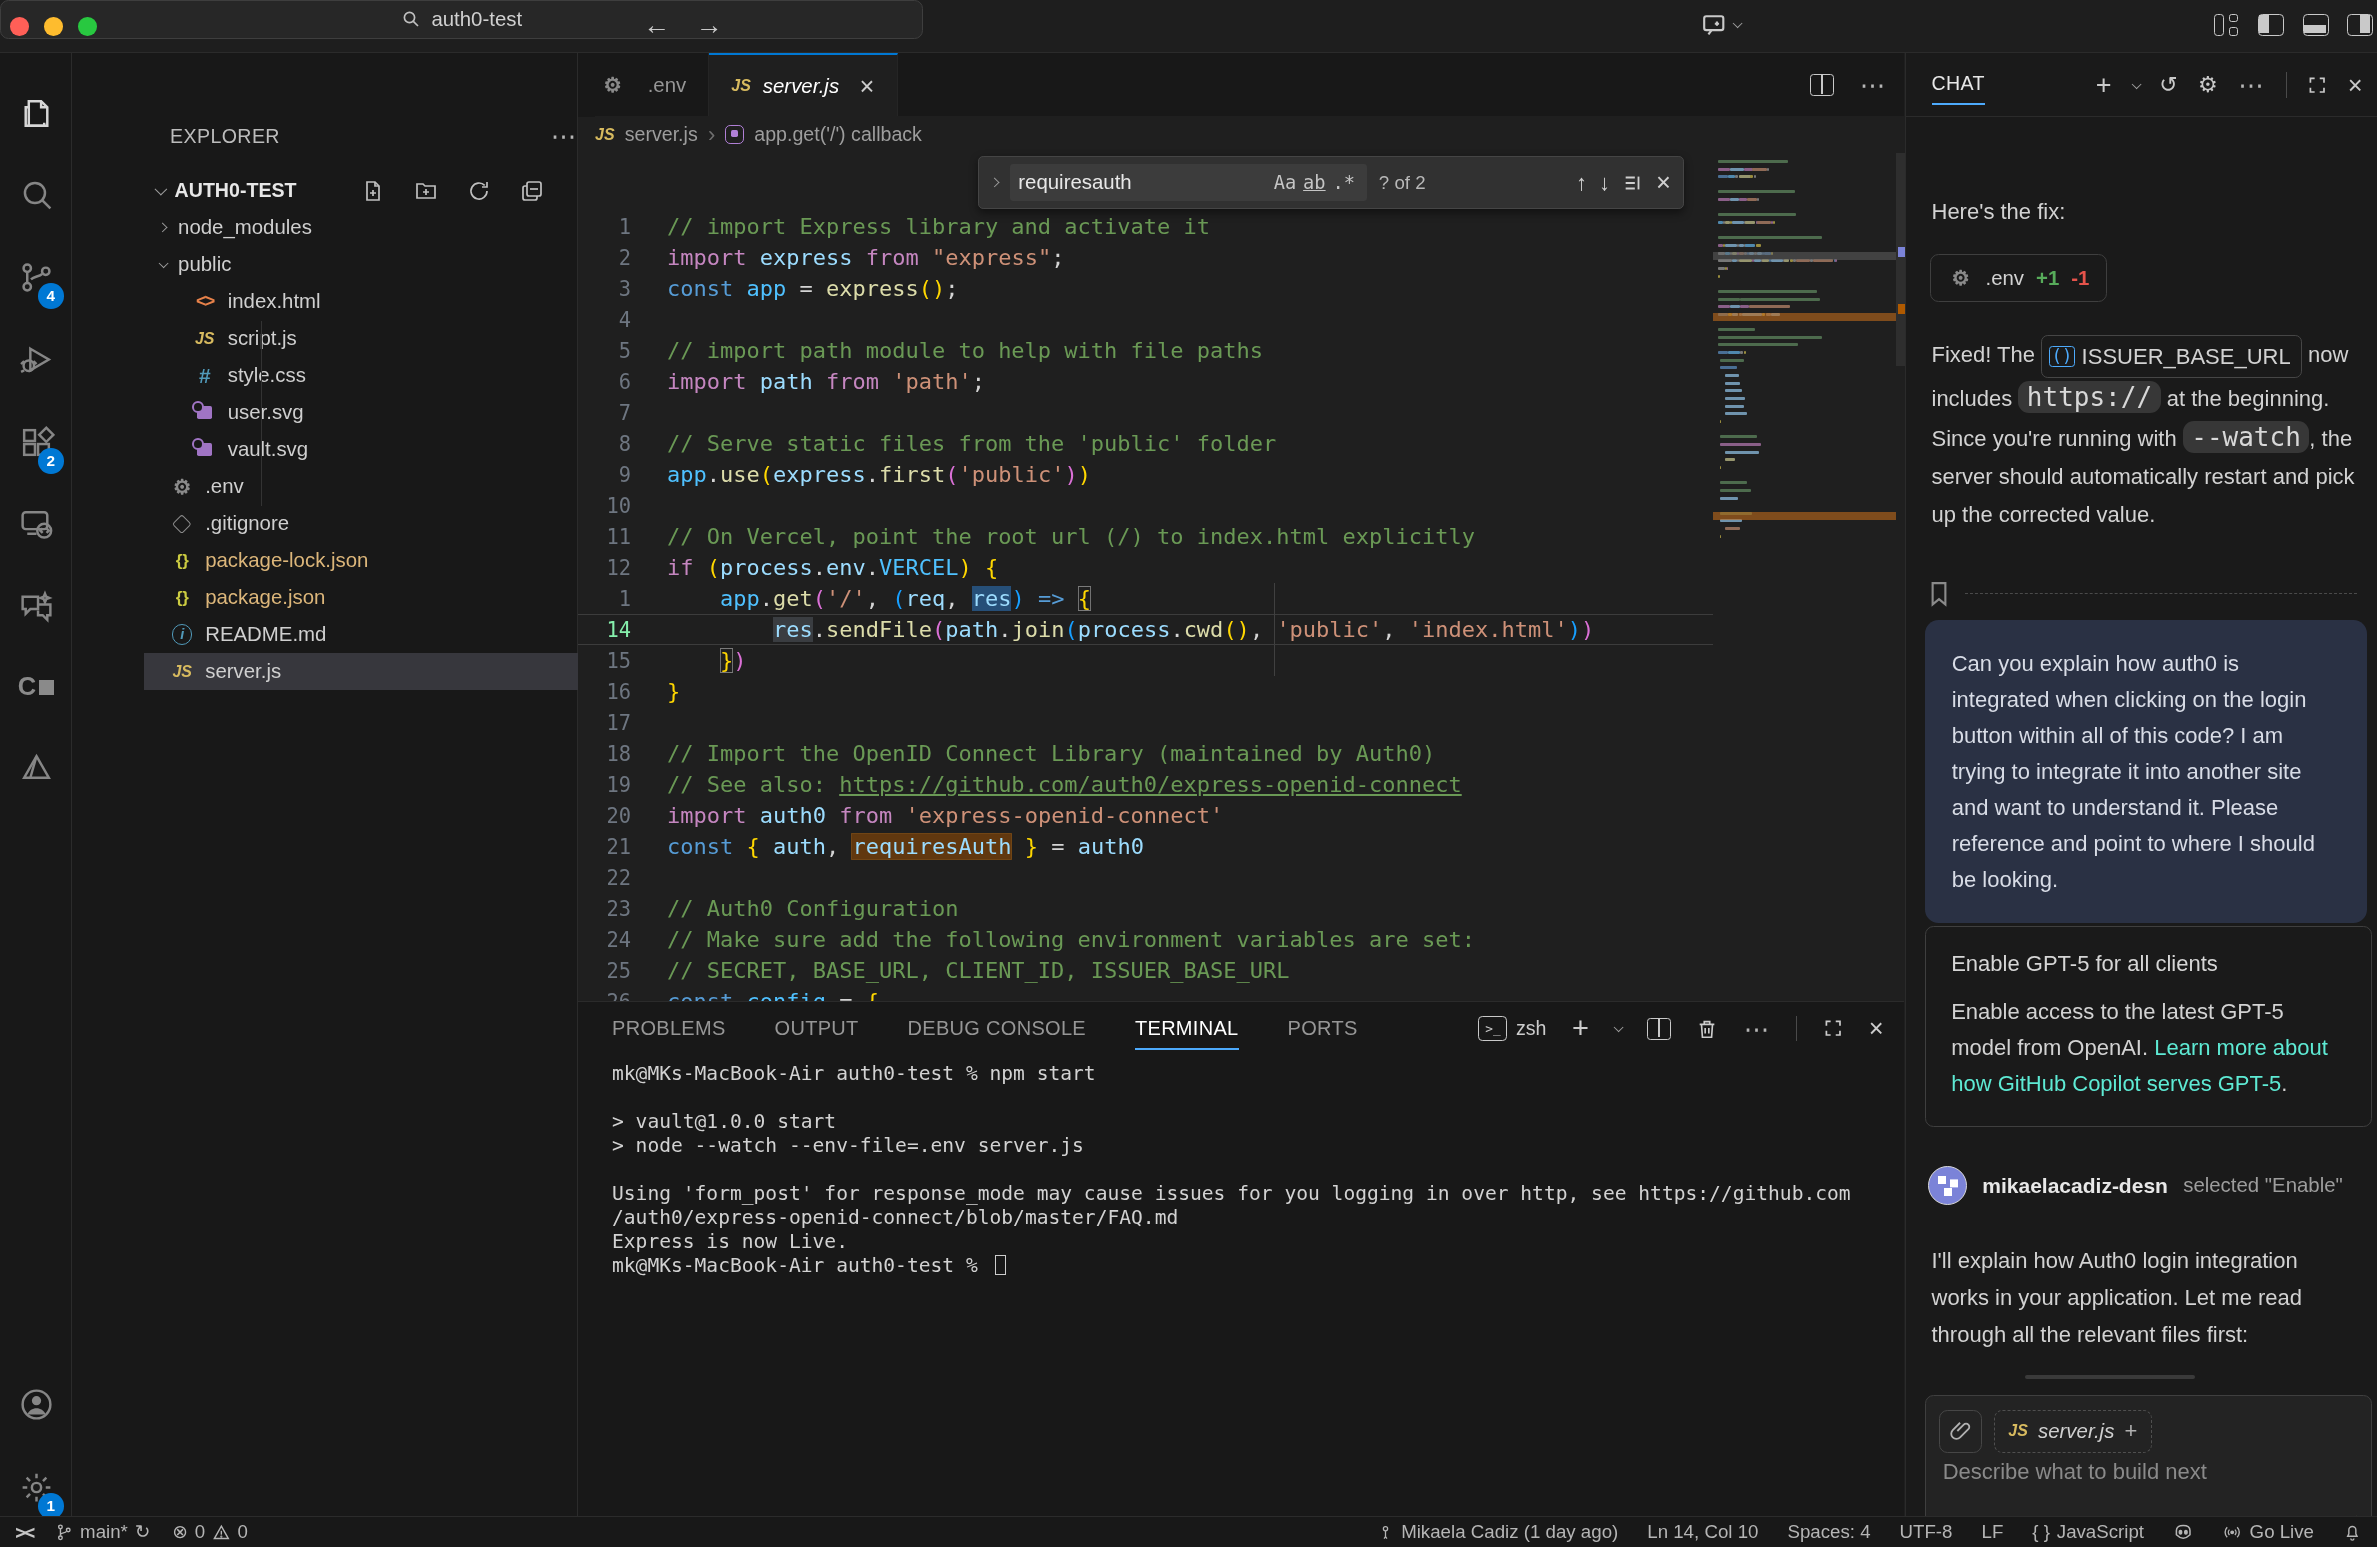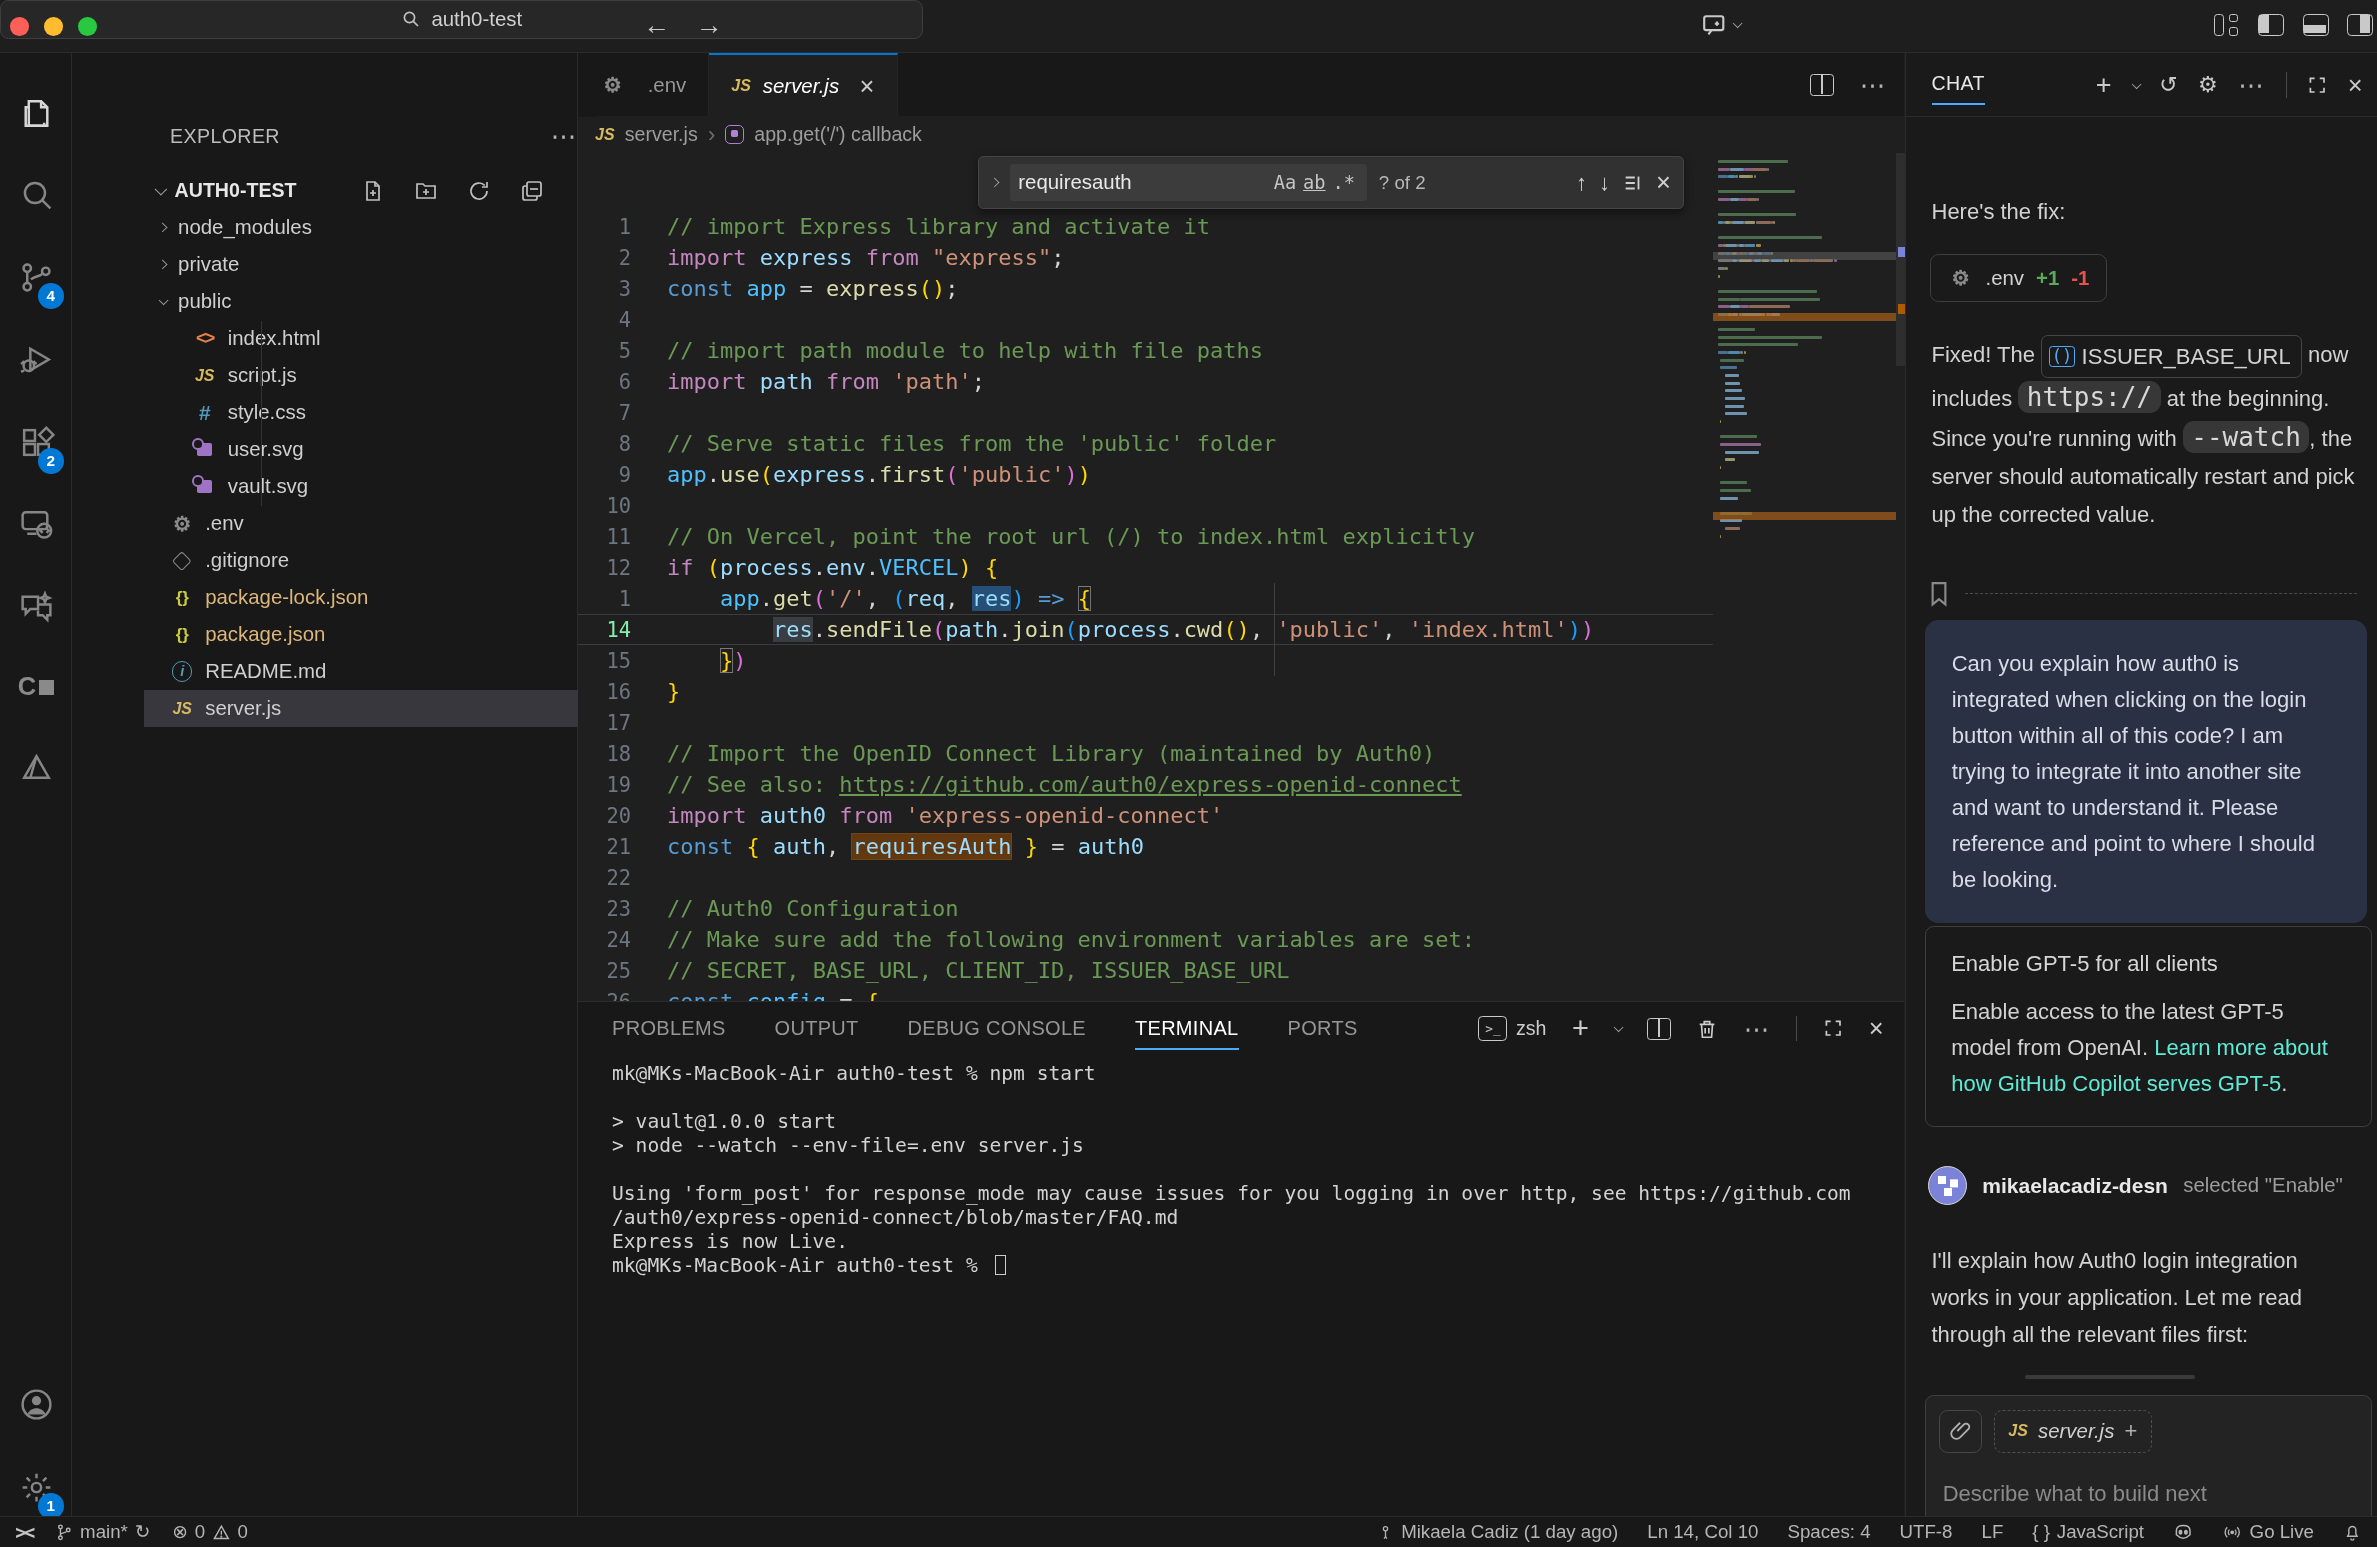--- a/index.html
+++ b/index.html
@@ -154,21 +154,21 @@
   #avatar::before { content:""; position:absolute; left:8.5px; top:8.5px; width:8.5px; height:8.5px; background:#fff; box-shadow:12px 3.4px 0 #fff, 6px 12px 0 #fff; }
   #event-name { font-weight:bold; color:#e8e8e8; font-size:21px; }
   #event-action { color:#9d9d9d; font-size:20.4px; }
   #reply-para { position:absolute; left:25.5px; top:1124px; width:425px; line-height:37px; }
   #mini-divider { position:absolute; left:119px; top:1257px; width:170px; height:4.3px; border-radius:2.6px; background:#3a3a3a; }
   #chat-input { position:absolute; left:18.7px; top:1277px; width:447px; height:162px; background:#232323; border:0.9px solid #3f3f3f; border-radius:8.5px; }
   #clip-btn { position:absolute; left:13.6px; top:13.6px; width:43px; height:43px; border:0.9px solid #464646; border-radius:8.5px; display:flex; align-items:center; justify-content:center; }
   #attach-chip { position:absolute; left:68px; top:13.6px; height:43px; border:1.7px dashed #4f4f4f; border-radius:8.5px; display:flex; align-items:center; gap:10.2px; padding:0 13.6px; font-size:20.4px; color:#d0d0d0; }
   #attach-chip .fname { font-style:italic; }
   #attach-chip .plus { color:#b0b0b0; font-size:22px; }
-  #chat-placeholder { position:absolute; left:17px; top:85px; color:#8a8a8a; font-size:22px; }
+  #chat-placeholder { position:absolute; left:17px; top:63px; color:#8a8a8a; font-size:22px; }
   #input-row { position:absolute; left:15.3px; right:13.6px; bottom:12px; height:37px; display:flex; align-items:center; gap:8.5px; color:#cfcfcf; font-size:20.4px; }
   #input-row .spacer { flex:1; }
   .drop { display:flex; align-items:center; gap:8.5px; }
 
   
   #statusbar { left:0; top:1516px; width:2377px; height:31px; background:#181818; border-top:0.9px solid #2b2b2b; display:flex; align-items:center; font-size:18.7px; color:#b5b5b5; padding:0 15.3px; gap:22px; }
   .sb-item { display:flex; align-items:center; gap:6.8px; white-space:nowrap; }
   .sb-right { margin-left:auto; display:flex; align-items:center; gap:29px; }
   .remote-ind { font-family:"DejaVu Sans Mono", monospace; font-weight:bold; color:#c5c5c5; letter-spacing:-2.6px; }
 </style>
@@ -322,24 +322,20 @@
             <rect x="7" y="3" width="14" height="14" rx="2"></rect>
             <path d="M10 10h8"></path>
             <path d="M7 7H5a2 2 0 0 0-2 2v10a2 2 0 0 0 2 2h10a2 2 0 0 0 2-2v-2"></path>
           </svg>
       </span>
     </div>
     <div id="tree" class="abs">
         <div class="titem" style="padding-left: 15.3px;">
           <span class="chev right small" style="margin-right:12px;"></span>
           <span class="label">node_modules</span>
-        </div>
-        <div class="titem" style="padding-left: 15.3px;">
-          <span class="chev right small" style="margin-right:12px;"></span>
-          <span class="label">private</span>
         </div>
         <div class="titem" style="padding-left: 15.3px;">
           <span class="chev down small" style="margin-right:12px;"></span>
           <span class="label">public</span>
         </div>
         <div class="titem" style="padding-left: 48px;">
           <span class="fic html">&lt;&gt;</span>
           <span class="label">index.html</span>
         </div>
         <div class="titem" style="padding-left: 48px;">

